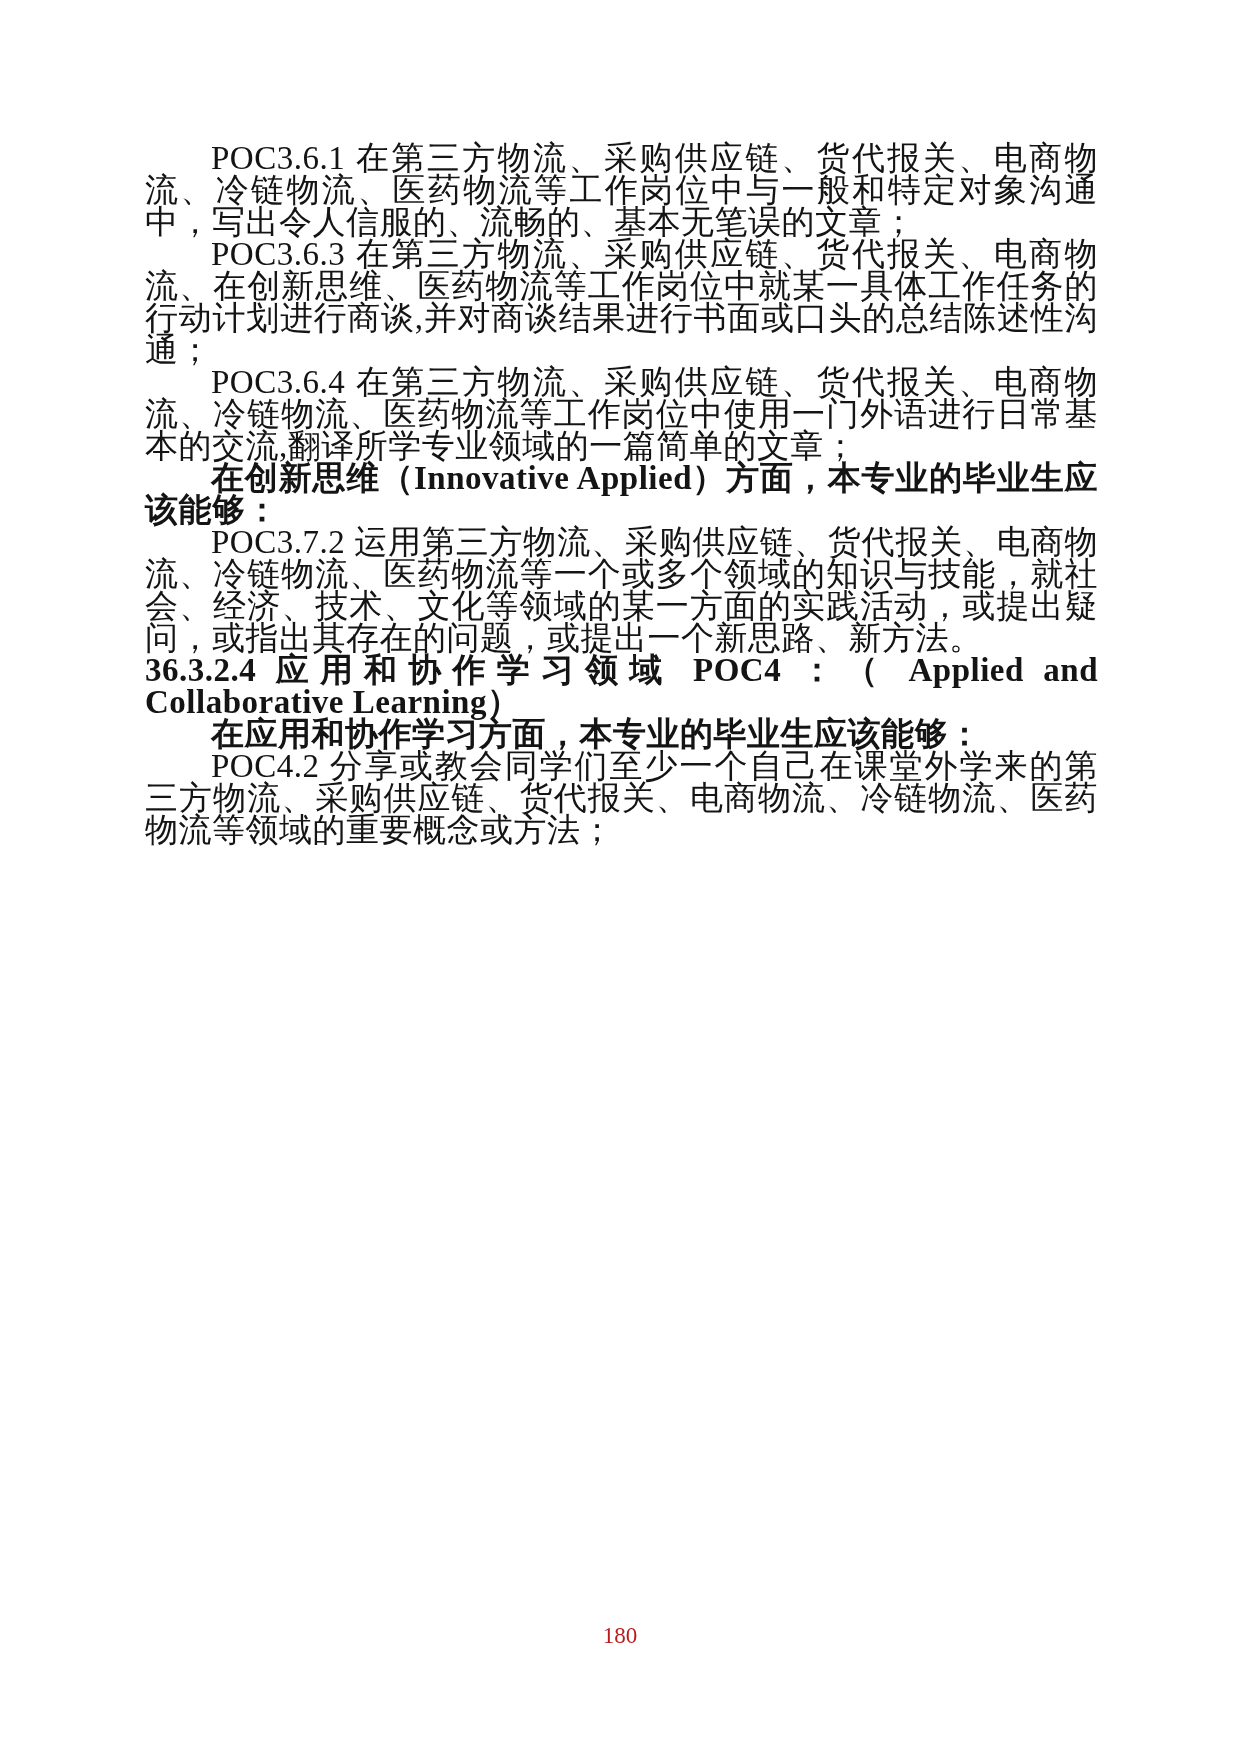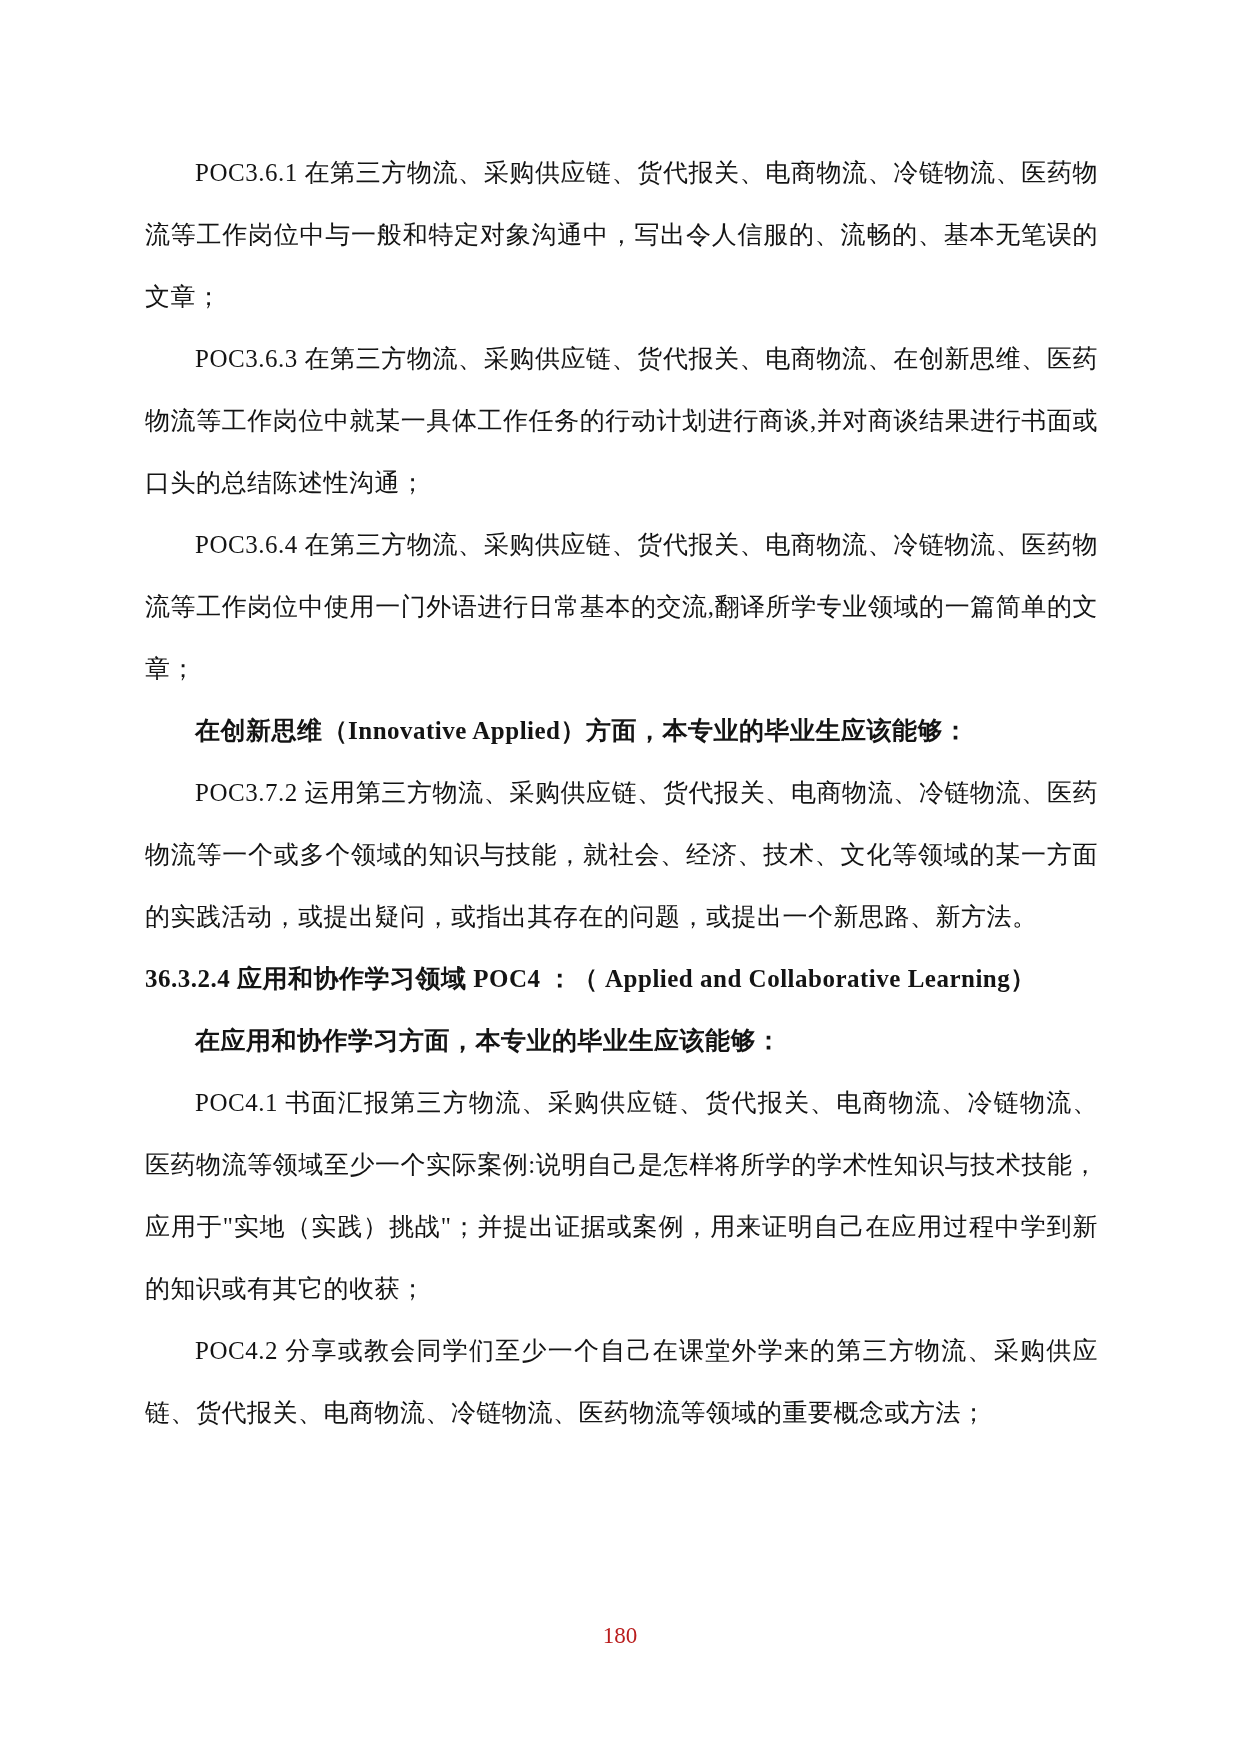--- a/index.html
+++ b/index.html
@@ -24,22 +24,22 @@
   .content {
     position: absolute;
     left: 145px;
     top: 142px;
     width: 953px;
   }
   .content p {
     margin: 0;
     padding: 0;
     font-family: "Liberation Serif", "DejaVu Serif", serif;
-    font-size: 25px;
-    line-height: 62px;
+    font-size: 33px;
+    line-height: 32px;
     color: #141414;
     text-align: justify;
     text-justify: inter-ideograph;
     letter-spacing: 0.5px;
   }
   .indent {
     text-indent: 2em;
   }
   .bold {
     font-weight: bold;
@@ -60,17 +60,16 @@
 
 <div class="page">
   <div class="content">
     <p class="indent">POC3.6.1 在第三方物流、采购供应链、货代报关、电商物流、冷链物流、医药物流等工作岗位中与一般和特定对象沟通中，写出令人信服的、流畅的、基本无笔误的文章；</p>
     <p class="indent">POC3.6.3 在第三方物流、采购供应链、货代报关、电商物流、在创新思维、医药物流等工作岗位中就某一具体工作任务的行动计划进行商谈,并对商谈结果进行书面或口头的总结陈述性沟通；</p>
     <p class="indent">POC3.6.4 在第三方物流、采购供应链、货代报关、电商物流、冷链物流、医药物流等工作岗位中使用一门外语进行日常基本的交流,翻译所学专业领域的一篇简单的文章；</p>
     <p class="indent bold">在创新思维（Innovative Applied）方面，本专业的毕业生应该能够：</p>
     <p class="indent">POC3.7.2 运用第三方物流、采购供应链、货代报关、电商物流、冷链物流、医药物流等一个或多个领域的知识与技能，就社会、经济、技术、文化等领域的某一方面的实践活动，或提出疑问，或指出其存在的问题，或提出一个新思路、新方法。</p>
     <p class="bold">36.3.2.4 应用和协作学习领域 POC4 ：（ Applied and Collaborative Learning）</p>
     <p class="indent bold">在应用和协作学习方面，本专业的毕业生应该能够：</p>
-    <p class="indent">POC4.1 书面汇报第三方物流、采购供应链、货代报关、电商物流、冷链物流、医药物流等领域至少一个实际案例:说明自己是怎样将所学的学术性知识与技术技能，应用于"实地（实践）挑战"；并提出证据或案例，用来证明自己在应用过程中学到新的知识或有其它的收获；</p>
     <p class="indent">POC4.2 分享或教会同学们至少一个自己在课堂外学来的第三方物流、采购供应链、货代报关、电商物流、冷链物流、医药物流等领域的重要概念或方法；</p>
   </div>
   <div class="page-footer">180</div>
 </div>
 
 </body></html>

